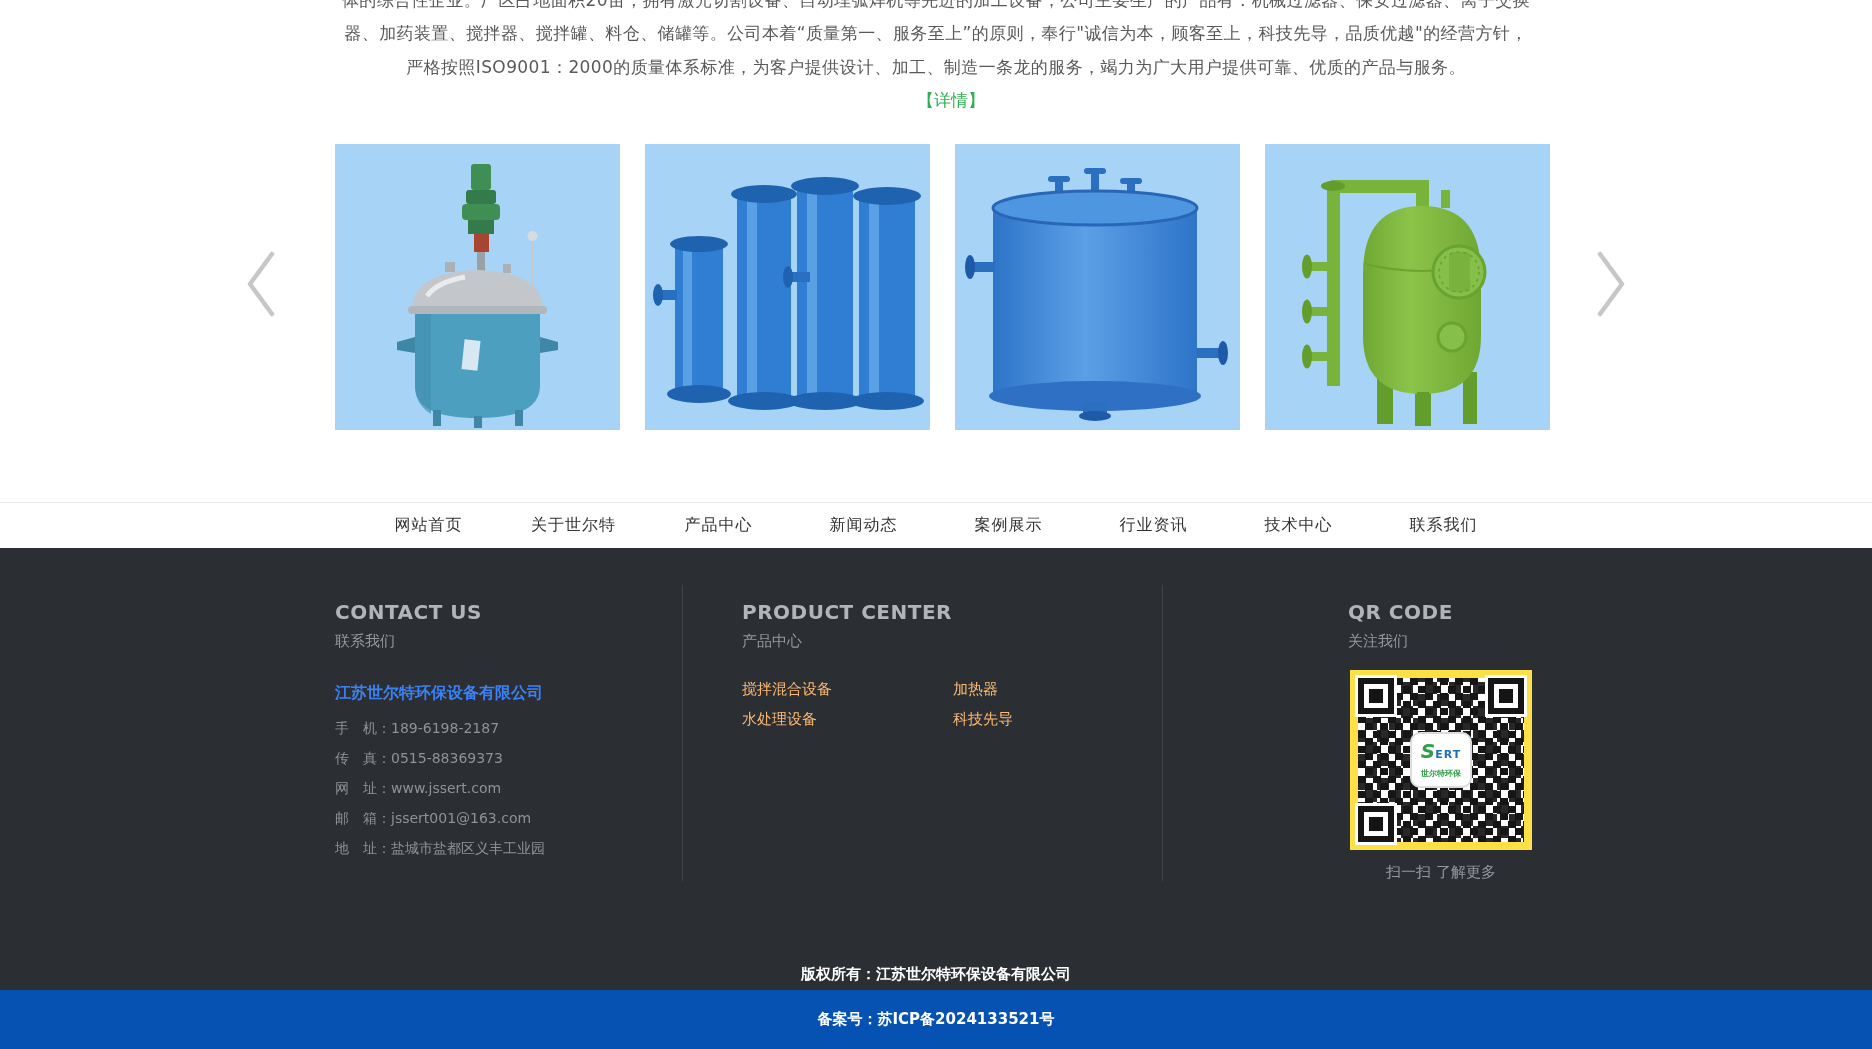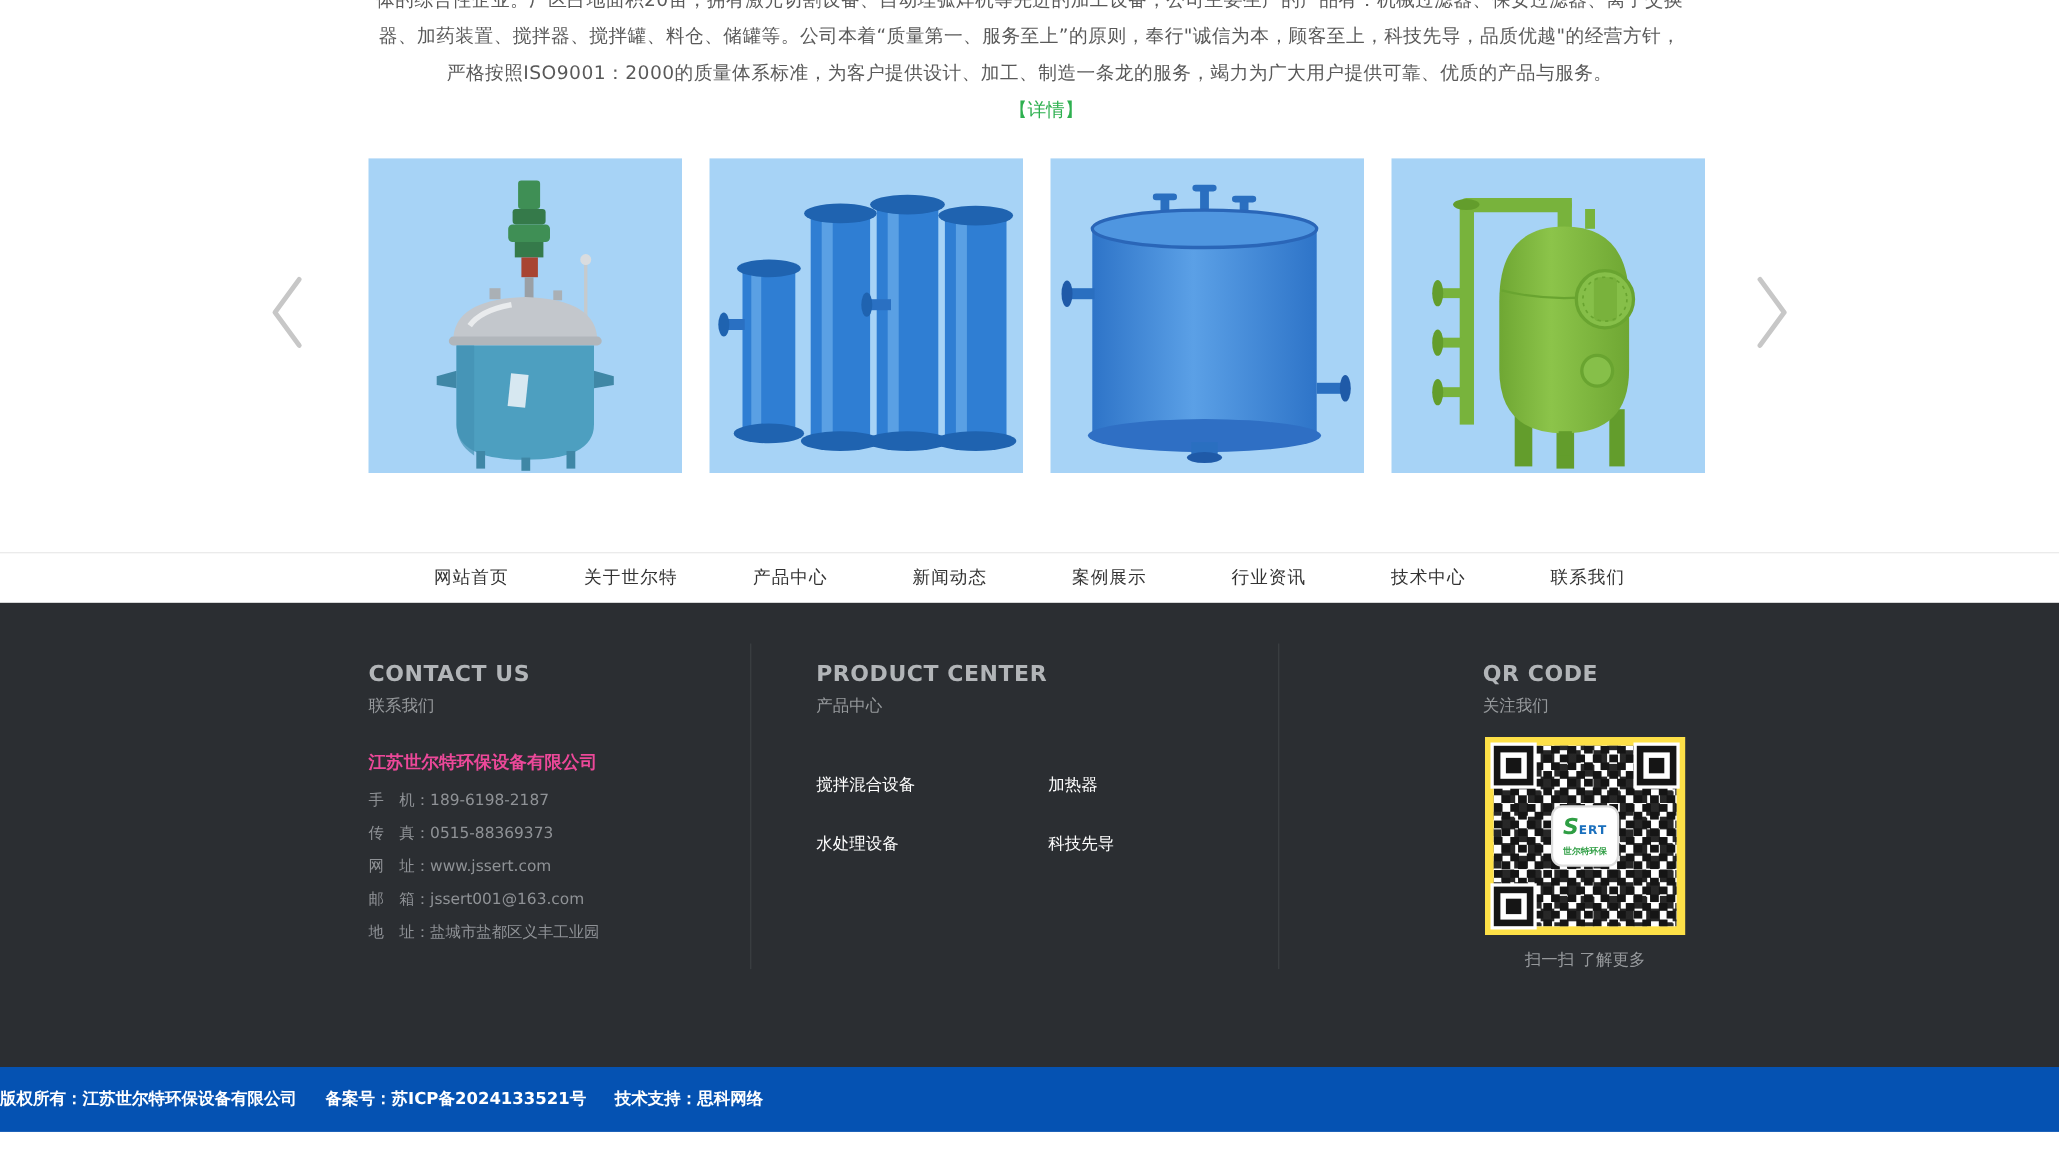--- a/index.html
+++ b/index.html
@@ -37,26 +37,26 @@
   .fcol-contact { left: 335px; width: 340px; }
   .fcol-products { left: 742px; width: 420px; }
   .fcol-qr { left: 1348px; width: 200px; }
   .fheading { font-size: 20px; font-weight: bold; color: #b2b5b8; letter-spacing: 0.5px;
               line-height: 24px; margin-bottom: 8px; }
   .fsub { font-size: 15px; color: #96999c; line-height: 18px; }
   .vdiv { position: absolute; top: 37px; width: 1px; height: 296px; background: #3e4145; }
   .vdiv-1 { left: 682px; }
   .vdiv-2 { left: 1162px; }
 
-  .company { margin-top: 32px; font-size: 16px; font-weight: bold; color: #ec4899; line-height: 22px; }
+  .company { margin-top: 32px; font-size: 16px; font-weight: bold; color: #3b82f6; line-height: 22px; }
   .clines { margin-top: 9px; }
   .cline { font-size: 14px; color: #8f9296; line-height: 30px; white-space: nowrap; }
 
   .plinks { margin-top: 28px; display: grid; grid-template-columns: 211px auto; row-gap: 7px; }
-  .plink { font-size: 15px; color: #ffffff; line-height: 23px; text-decoration: none; cursor: pointer; margin-top: 24px; }
+  .plink { font-size: 15px; color: #fdba74; line-height: 23px; text-decoration: none; cursor: pointer; }
 
   .qr-box { position: relative; margin-top: 20px; margin-left: 2px; width: 182px; height: 180px;
             background: #fde047; padding: 8px; }
   .qr-pattern { position: relative; width: 166px; height: 164px;
       background:
         repeating-conic-gradient(rgba(21,21,21,0.92) 0% 25%, transparent 0% 50%) 7px 4px / 24px 24px,
         repeating-conic-gradient(#151515 0% 25%, #ffffff 0% 50%) 0 0 / 15px 15px, #fff; }
   .finder { position: absolute; width: 36px; height: 36px; border: 6px solid #151515; background: #fff;
             box-shadow: 0 0 0 3px #fff; }
   .finder::after { content: ""; position: absolute; inset: 5px; background: #151515; }
@@ -66,22 +66,22 @@
   .qr-logo { position: absolute; left: 50%; top: 50%; transform: translate(-50%,-50%);
              width: 62px; height: 56px; background: #fff; border: 2px solid #dcdcdc; border-radius: 10px;
              text-align: center; }
   .qr-logo-row1 { margin-top: 7px; line-height: 20px; white-space: nowrap; }
   .qr-logo-s   { color: #2f9e44; font-size: 20px; font-weight: bold; font-style: italic; }
   .qr-logo-ert { color: #1a6fbd; font-size: 11px; font-weight: bold; letter-spacing: 1px; }
   .qr-logo-cn  { color: #2f9e44; font-size: 8px; font-weight: bold; margin-top: 3px; }
   .scan-text { margin-top: 13px; width: 186px; text-align: center; font-size: 15px; color: #96999c; }
 
   
-  .copyright-bar { position: absolute; top: 970px; left: 0; width: 100%; height: 59px; background: #0552b2;
-                   display: flex; align-items: center; gap: 26px; }
+  .copyright-bar { position: absolute; top: 990px; left: 0; width: 100%; height: 59px; background: #0552b2;
+                   display: flex; justify-content: center; align-items: center; gap: 26px; flex-direction: column; }
   .copyright-seg { color: #ffffff; font-size: 15px; font-weight: bold; white-space: nowrap; }
 </style>
 </head>
 <body>
 
 <div class="page">
 
   <section class="intro">
     <div class="intro-line">体的综合性企业。厂区占地面积20亩，拥有激光切割设备、自动埋弧焊机等先进的加工设备，公司主要生产的产品有：机械过滤器、保安过滤器、离子交换</div>
     <div class="intro-line">器、加药装置、搅拌器、搅拌罐、料仓、储罐等。公司本着“质量第一、服务至上”的原则，奉行"诚信为本，顾客至上，科技先导，品质优越"的经营方针，</div>

